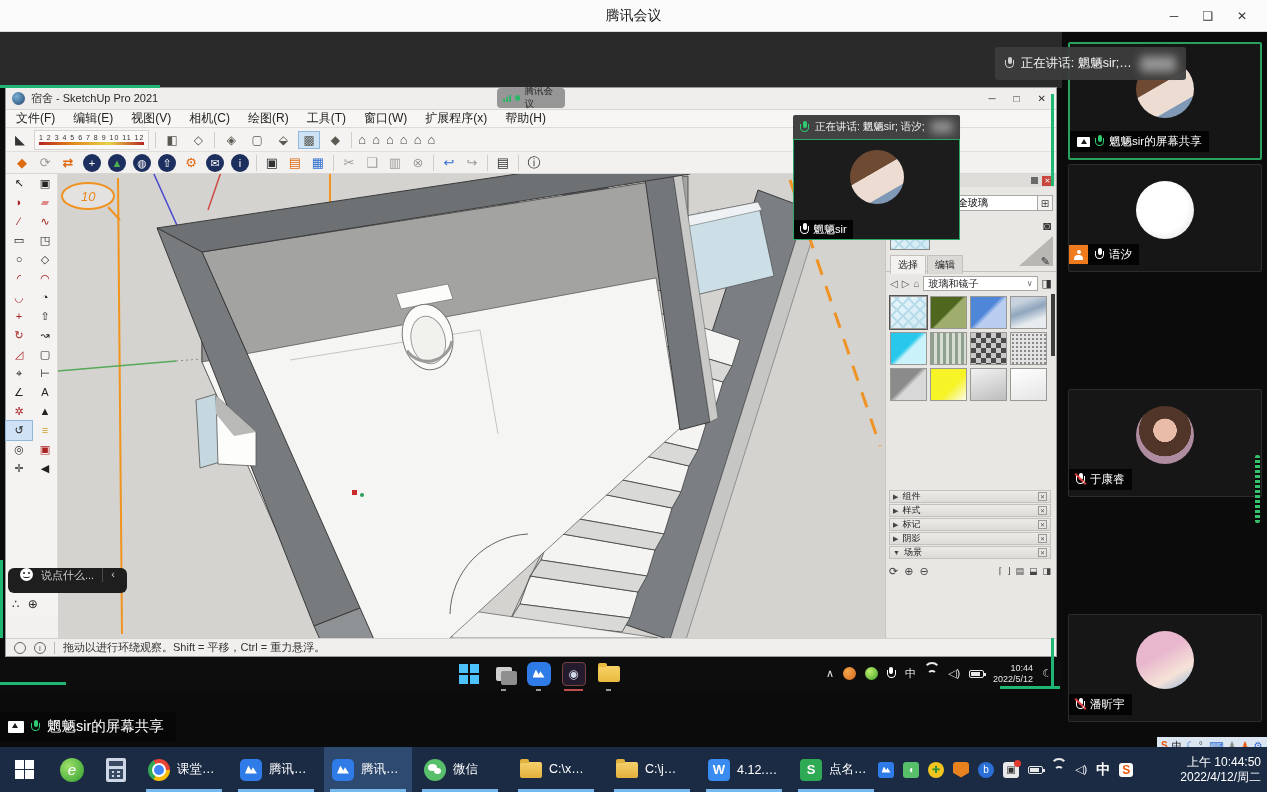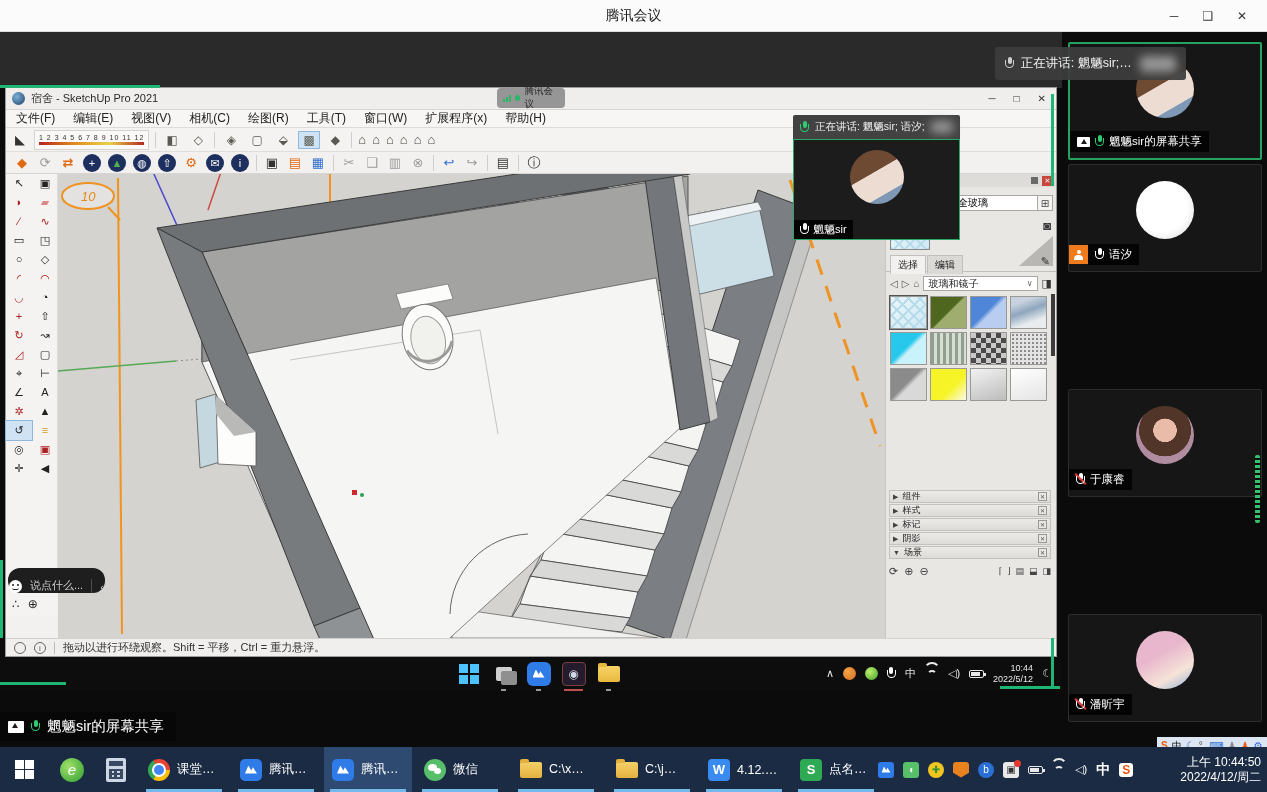--- a/index.html
+++ b/index.html
@@ -68,22 +68,22 @@
 
   
   .vcb{position:absolute;left:0;top:527px;width:205px;height:23px;background:#f6f5f3;border:1px solid #cfcdc9;
     display:flex;align-items:center;padding:0 8px;font-size:11px;color:#333}
   .su-status{position:absolute;left:0;top:550px;width:100%;height:18px;background:#f0efed;border-top:1px solid #d3d1cd;
     display:flex;align-items:center;gap:8px;padding:0 8px;font-size:11px;color:#333}
   .sicon{width:12px;height:12px;border:1px solid #666;border-radius:50%;font-size:8px;line-height:11px;text-align:center;color:#555}
   .vline{width:1px;height:12px;background:#bbb}
 
   
-  .chat-pill{position:absolute;left:2px;top:480px;height:25px;background:#1e1e1e;border-radius:12px;
-    display:flex;align-items:flex-end;gap:8px;padding:0 1px;color:#cfcfcf;font-size:11px;z-index:8}
+  .chat-pill{position:absolute;left:2px;top:480px;height:25px;background:#1e1e1e;border-radius:6px;
+    display:flex;align-items:flex-start;gap:8px;padding:0 12px;color:#cfcfcf;font-size:11px;z-index:8}
   .chat-pill .face{width:13px;height:13px;border-radius:50%;background:#fff;position:relative}
   .chat-pill .face::before{content:"";position:absolute;left:3px;top:4px;width:2px;height:2px;background:#1e1e1e;border-radius:50%;box-shadow:5px 0 0 #1e1e1e}
   .chat-pill .face::after{content:"";position:absolute;left:3px;bottom:3px;width:7px;height:3px;border-bottom:1.5px solid #1e1e1e;border-radius:50%}
   .chat-pill .div{width:1px;height:14px;background:#4a4a4a}
 
   
   .su-right{position:absolute;left:879px;top:86px;width:171px;height:464px;background:#e9e7e4;border-left:1px solid #c9c7c3}
   .trayhead{position:absolute;left:0;top:0;width:100%;height:13px;background:#dedcd9;display:flex;align-items:center;justify-content:flex-end;gap:4px;padding:0 3px}
   .pin{width:7px;height:7px;background:#6a6a6a}
   .closebox{width:11px;height:10px;background:#c9463d;color:#fff;font-size:7px;line-height:10px;text-align:center}

